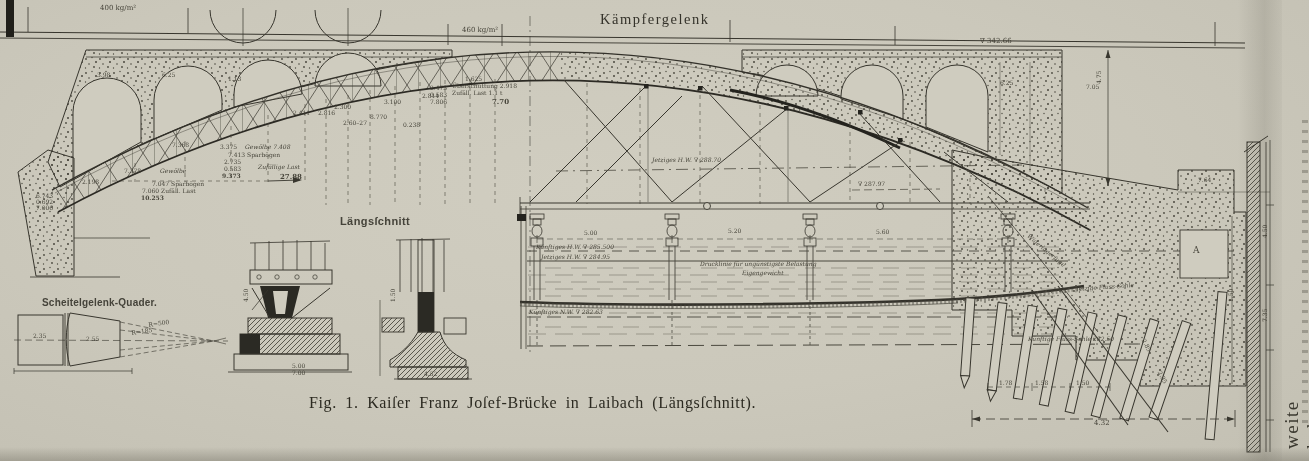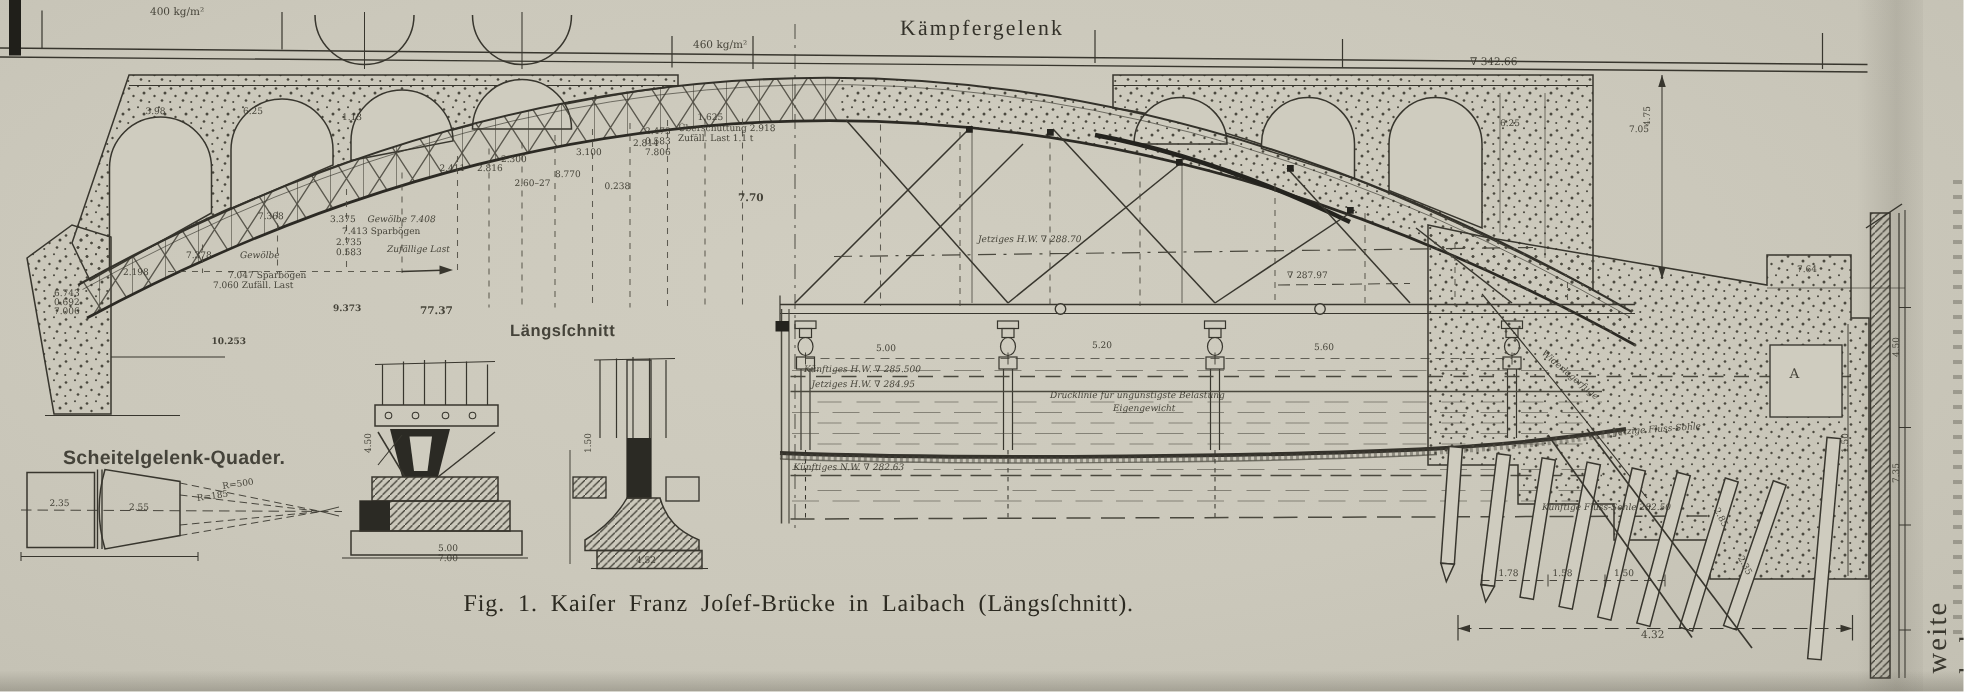--- a/index.html
+++ b/index.html
@@ -3,28 +3,28 @@
 <meta charset="utf-8">
 <style>
   html,body{margin:0;padding:0;}
   body{width:1309px;height:461px;position:relative;overflow:hidden;
        background:radial-gradient(ellipse at 45% 40%, #d0cdc0 0%, #cbc8bb 55%, #c3c0b3 100%);
        font-family:"Liberation Serif", serif;}
   #drawing{position:absolute;left:0;top:0;z-index:1;}
   #annotation-layer{position:absolute;left:0;top:0;width:1309px;height:432px;z-index:3;pointer-events:none;}
   .ann{position:absolute;font-family:"DejaVu Serif", serif;font-size:6px;color:#3a382e;
        white-space:nowrap;line-height:1;transform-origin:0 0;opacity:.92;}
-  .ann.b{font-weight:bold;margin-top:30px;}
+  .ann.b{font-weight:bold;}
   .ann.i{font-style:italic;}
   .lbl{position:absolute;white-space:nowrap;z-index:3;color:#37352b;}
   .title{left:600px;top:11px;font-size:14.5px;letter-spacing:1.5px;color:#34322a;}
   .kaempfer{left:340px;top:215px;font-family:"Liberation Sans",sans-serif;font-weight:bold;
             font-size:11px;letter-spacing:.4px;color:#45433a;}
   .scheitel{left:42px;top:297px;font-family:"Liberation Sans",sans-serif;font-weight:bold;
-            font-size:13px;letter-spacing:.2px;color:#45433a;}
+            font-size:10px;letter-spacing:.2px;color:#45433a;}
   .caption{left:309px;top:394px;font-size:16px;letter-spacing:.6px;word-spacing:4px;color:#2c2a21;}
   .side-text{position:absolute;left:1281px;top:449px;transform:rotate(-90deg);transform-origin:0 0;
              font-size:19px;letter-spacing:1.5px;word-spacing:6px;color:#3a382f;z-index:2;}
   .side-text-cut{position:absolute;left:1302px;top:120px;width:6px;height:310px;z-index:2;opacity:.55;
              background:repeating-linear-gradient(180deg, rgba(56,54,45,.55) 0 3px, rgba(56,54,45,0) 3px 10px);}
   .corner-mark{position:absolute;left:6px;top:0;width:8px;height:37px;background:#201f1a;z-index:2;}
   .bottom-shade{position:absolute;left:0;top:447px;width:1309px;height:14px;z-index:4;pointer-events:none;
              background:linear-gradient(180deg, rgba(120,117,105,0) 0%, rgba(120,117,105,.45) 100%);}
   .right-fold{position:absolute;left:1238px;top:0;width:44px;height:461px;z-index:0;
              background:linear-gradient(90deg, rgba(130,127,115,0) 0%, rgba(130,127,115,.28) 60%, rgba(130,127,115,.08) 100%);}
@@ -406,21 +406,21 @@
     <span class="ann" style="left: 343px; top: 120px;">2.60–27</span>
     <span class="ann" style="left: 403px; top: 122px;">0.238</span>
     <span class="ann" style="left: 370px; top: 114px;">8.770</span>
     <span class="ann" style="left: 172px; top: 142px;">7.368</span>
     <span class="ann" style="left: 82px; top: 179px;">2.198</span>
     <span class="ann" style="left: 124px; top: 168px;">7.378</span>
     <span class="ann i" style="left: 160px; top: 168px;">Gewölbe</span>
     <span class="ann" style="left: 152px; top: 181px;">7.047  Sparbögen</span>
     <span class="ann" style="left: 142px; top: 188px;">7.060  Zufäll. Last</span>
     <span class="ann b" style="left: 141px; top: 195px;">10.253</span>
-    <span class="ann b" style="left: 280px; top: 173px; font-size: 7px;">77.37</span>
+    <span class="ann b" style="left: 280px; top: 173px; font-size: 7px;">27.88</span>
     <span class="ann" style="left: 220px; top: 144px;">3.375</span>
     <span class="ann i" style="left: 245px; top: 144px;">Gewölbe 7.408</span>
     <span class="ann" style="left: 228px; top: 152px;">7.413  Sparbögen</span>
     <span class="ann" style="left: 224px; top: 159px;">2.735</span>
     <span class="ann" style="left: 224px; top: 166px;">0.583</span>
     <span class="ann b" style="left: 222px; top: 173px;">9.373</span>
     <span class="ann i" style="left: 258px; top: 164px;">Zufällige Last</span>
     <span class="ann" style="left: 36px; top: 193px;">6.743</span>
     <span class="ann" style="left: 36px; top: 199px;">0.692</span>
     <span class="ann" style="left: 36px; top: 205px;">7.006</span>

